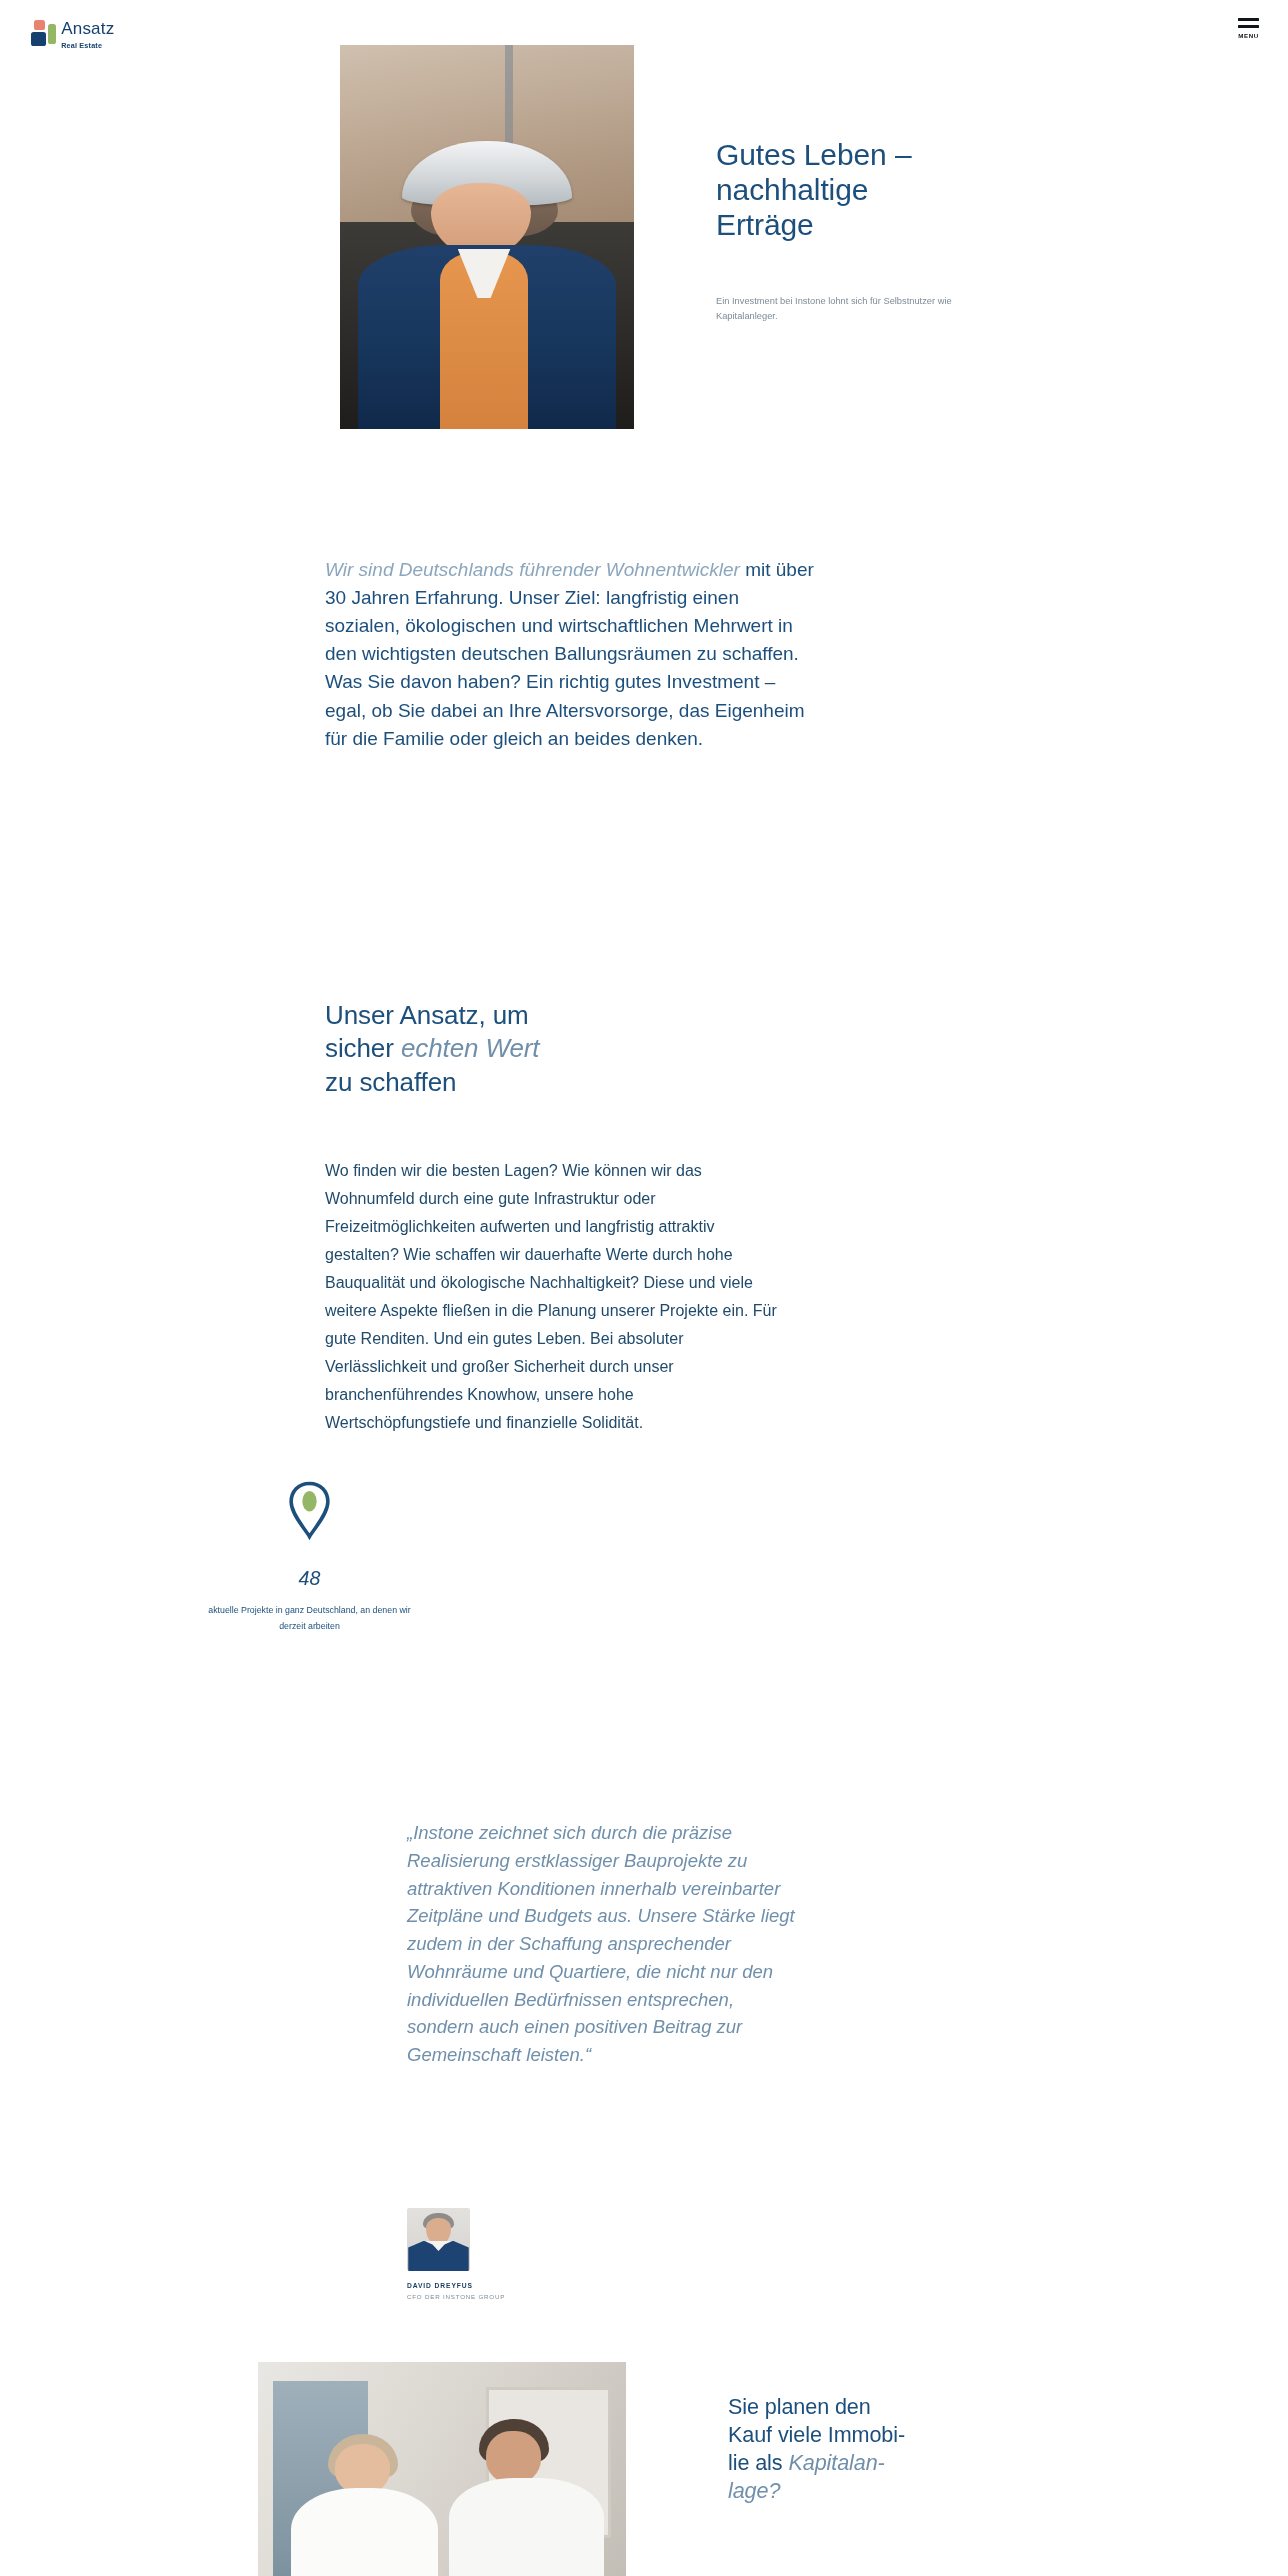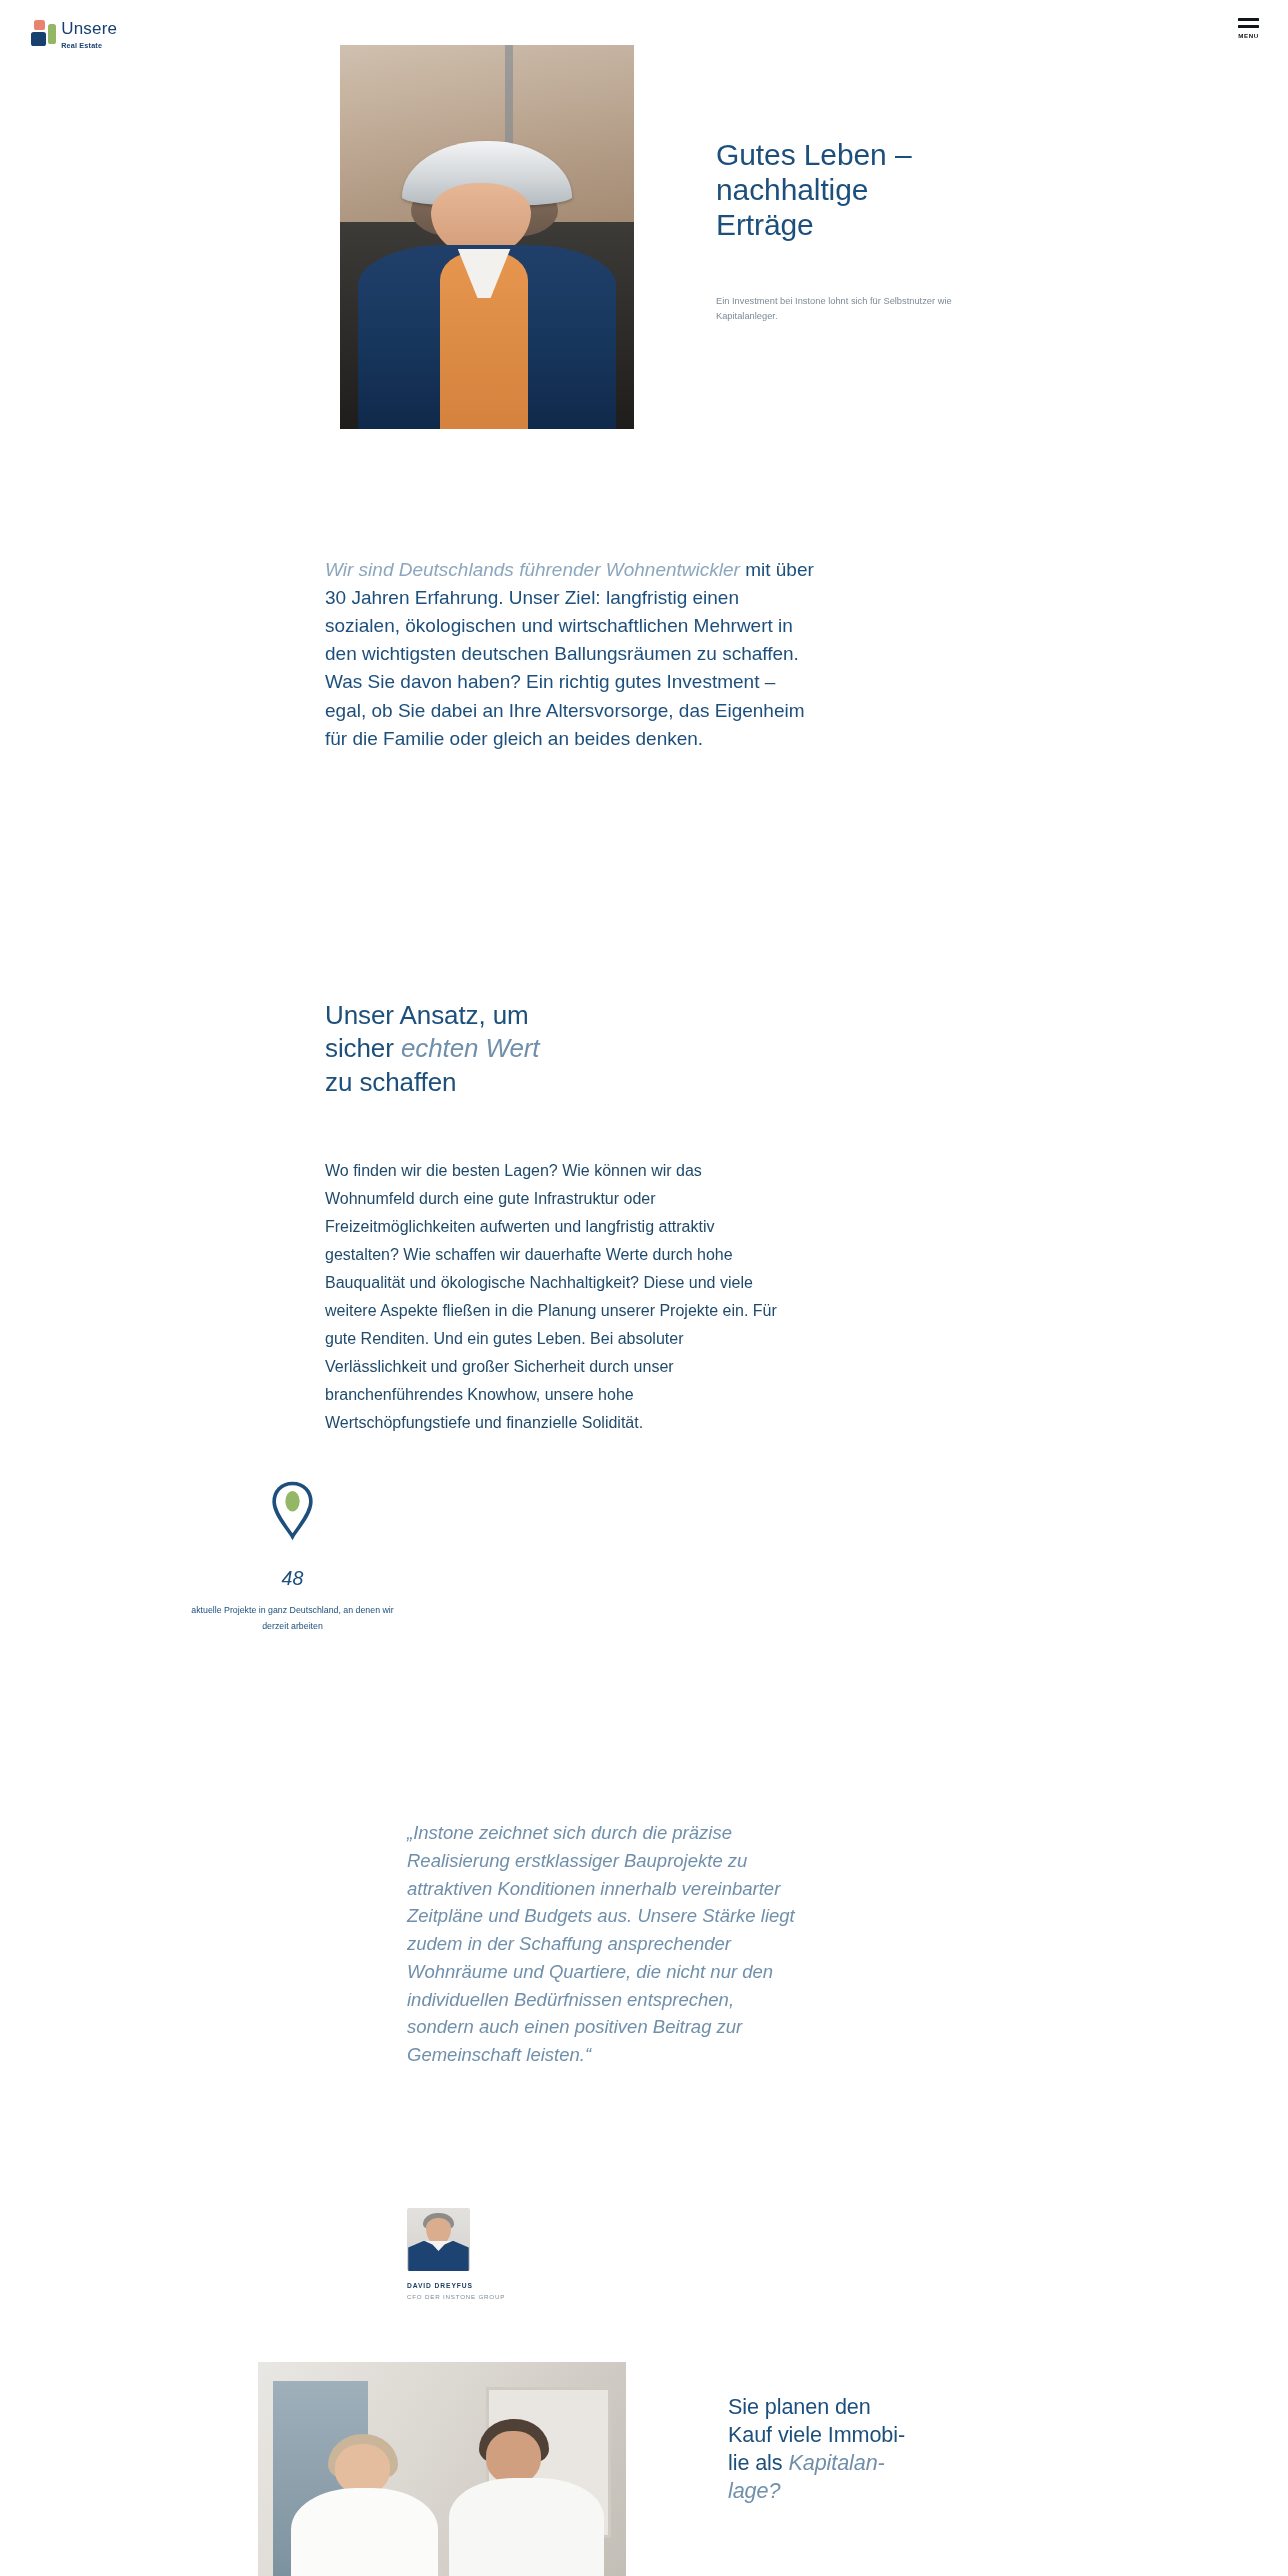--- a/index.html
+++ b/index.html
@@ -208,21 +208,21 @@
   }
   #ansatz-copy{
     left:325px; top:1157px; width:453px;
     font-size:16px;
     line-height:1.75;
   }
 
   
   .stats-row{
     position:absolute;
-    left:148px; top:1479px;
+    left:165px; top:1479px;
     width:979px;
     display:flex;
     justify-content:space-between;
   }
   .stat{
     width:289px;
     display:flex;
     flex-direction:column;
     align-items:center;
     text-align:center;
@@ -307,21 +307,21 @@
 
 <header class="site-header">
 
   <a class="logo">
     <span class="logo-marks">
       <span class="mark coral"></span>
       <span class="mark green"></span>
       <span class="mark navy"></span>
     </span>
     <span class="logo-words">
-      <span class="logo-name">Unsere</span>
+      <span class="logo-name">Ansatz</span>
       <span class="logo-sub">Real Estate</span>
     </span>
   </a>
 
   <div class="menu-toggle">
     <span class="burger-bar"></span>
     <span class="burger-bar"></span>
     <span class="menu-label">MENU</span>
   </div>
 

